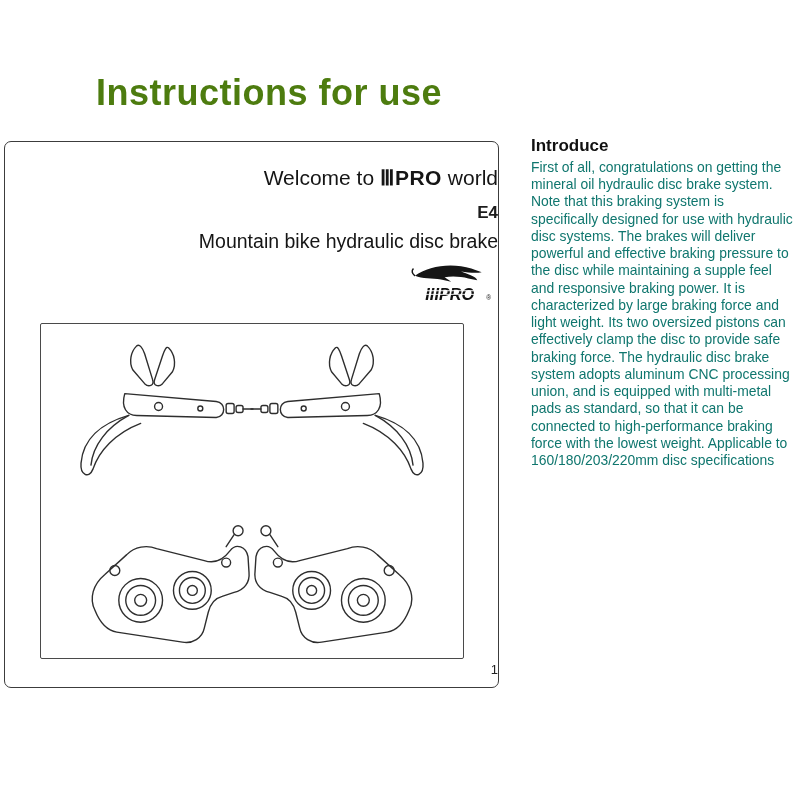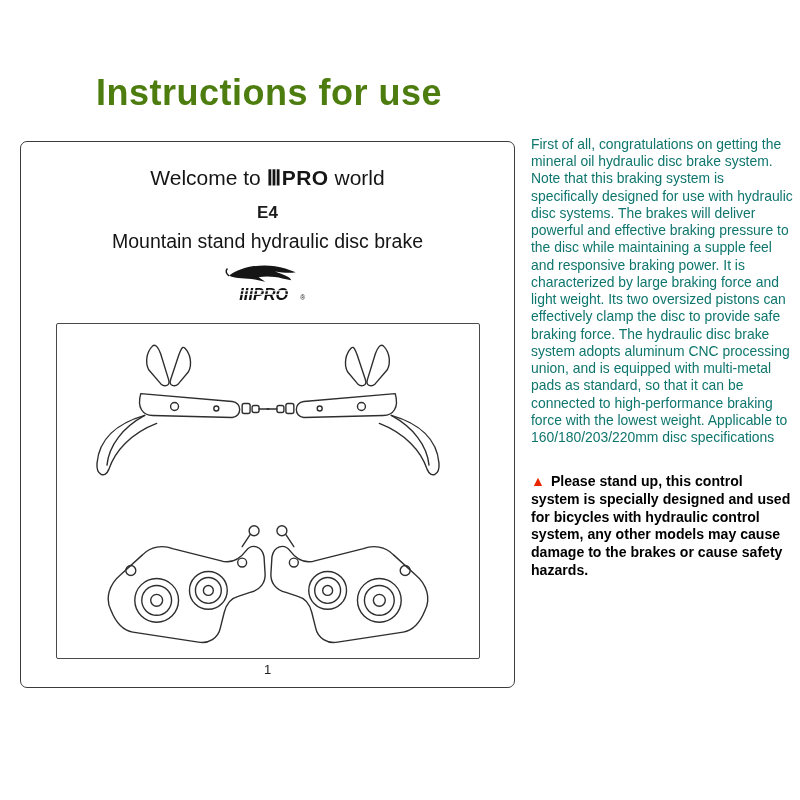--- a/index.html
+++ b/index.html
@@ -15,25 +15,25 @@
     position: absolute;
     left: 96px; top: 72px;
     font-size: 36px;
     font-weight: 700;
     letter-spacing: 0.5px;
     color: #4d7c0f;
   }
   
   .manual-box {
     position: absolute;
-    left: 20px; top: 141px;
+    left: 4px; top: 141px;
     width: 495px; height: 547px;
     border: 1.6px solid #3c3c3c;
     border-radius: 7px;
-    text-align: center;
+    text-align: right;
   }
   .welcome-line {
     margin-top: 24px;
     font-size: 21px;
     color: #151515;
   }
   .welcome-line .brand-mark { font-weight: 600; letter-spacing: 0.5px; }
   .model-line {
     margin-top: 13px;
     font-size: 17px;
@@ -99,21 +99,21 @@
 <div class="manual-box">
 
   <div class="welcome-line">
     <span>Welcome to</span>
     <span class="brand-mark">ⅢPRO</span>
     <span>world</span>
   </div>
 
   <div class="model-line">E4</div>
 
-  <div class="subtitle-line">Mountain stand hydraulic disc brake</div>
+  <div class="subtitle-line">Mountain bike hydraulic disc brake</div>
 
   <svg class="brand-logo" viewBox="0 0 120 62" aria-hidden="true">
 
     <path fill="#151515" d="M8,20 C26,6 58,2 84,10 L98,15 C90,17 80,15.5 70,14 C80,18 90,20 92,26 L80,23.5 C70,21 58,20 48,22 L57,28 L43,25 C31,23 18,24.5 8,20 Z"></path>
     <path fill="none" stroke="#151515" stroke-width="2" d="M8,20 C4,17 3,13 6,10"></path>
     <text x="22" y="53" font-size="22" font-style="italic" font-weight="bold" font-family="Liberation Sans, sans-serif" fill="#111">IIIPRO</text>
     <text x="104" y="52" font-size="9" font-family="Liberation Sans, sans-serif" fill="#111">®</text>
     <line x1="22" y1="40" x2="96" y2="40" stroke="#ffffff" stroke-width="1.4"></line>
     <line x1="22" y1="45" x2="96" y2="45" stroke="#ffffff" stroke-width="1.2"></line>
   </svg>
@@ -153,18 +153,15 @@
       <use href="#lever" transform="translate(424,0) scale(-1,1)"></use>
       <use href="#caliper" transform="translate(-4,28)"></use>
       <use href="#caliper" transform="translate(428,28) scale(-1,1)"></use>
     </svg>
   </div>
 
   <div class="page-number">1</div>
 </div>
 
 <div class="intro-col">
+  <div class="intro-heading">Introduce</div>
   <p class="intro-body">First of all, congratulations on getting the mineral oil hydraulic disc brake system. Note that this braking system is specifically designed for use with hydraulic disc systems. The brakes will deliver powerful and effective braking pressure to the disc while maintaining a supple feel and responsive braking power. It is characterized by large braking force and light weight. Its two oversized pistons can effectively clamp the disc to provide safe braking force. The hydraulic disc brake system adopts aluminum CNC processing union, and is equipped with multi-metal pads as standard, so that it can be connected to high-performance braking force with the lowest weight. Applicable to 160/180/203/220mm disc specifications</p>
-  <p class="warning-para">
-    <span class="warning-triangle">▲</span>
-    <span>Please stand up, this control system is specially designed and used for bicycles with hydraulic control system, any other models may cause damage to the brakes or cause safety hazards.</span>
-  </p>
 </div>
 
 </body></html>

